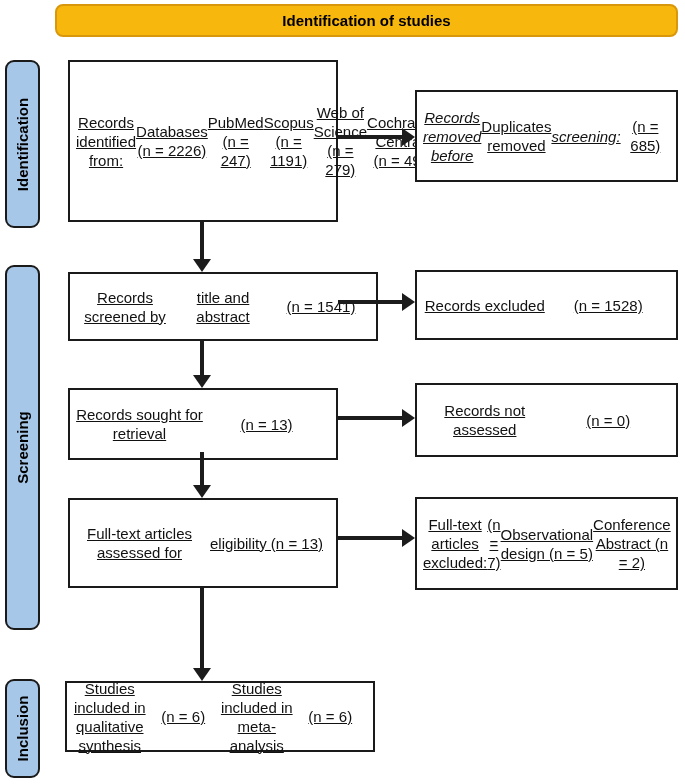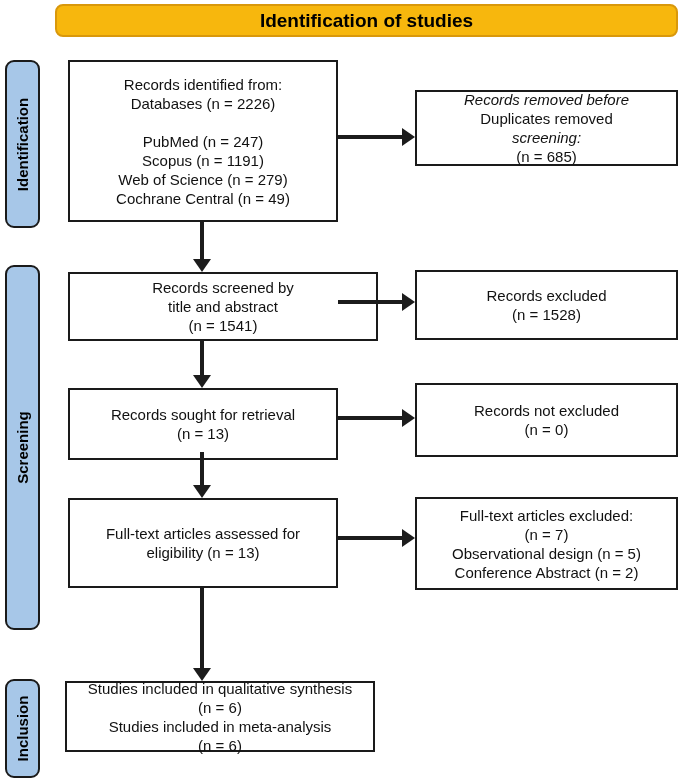--- a/index.html
+++ b/index.html
@@ -24,21 +24,21 @@
     overflow: hidden;
   }
   .banner {
     position: absolute;
     left: 55px; top: 4px;
     width: 623px; height: 33px;
     background: var(--banner-fill);
     border: 2px solid var(--banner-border);
     border-radius: 8px;
     display: flex; align-items: center; justify-content: center;
-    font-weight: bold; font-size: 19px; color: #000;
+    font-weight: bold; font-size: 15px; color: #000;
   }
   .stage {
     position: absolute;
     width: 35px;
     background: var(--stage-fill);
     border: 2px solid var(--line-dark);
     border-radius: 9px;
     display: flex; align-items: center; justify-content: center;
   }
   .stage span {
@@ -46,34 +46,35 @@
     white-space: nowrap;
     font-weight: bold; font-size: 15px; color: #000;
   }
   .stage-identification { left: 5px; top: 60px;  height: 168px; }
   .stage-screening      { left: 5px; top: 265px; height: 365px; }
   .stage-inclusion      { left: 5px; top: 679px; height: 99px;  }
   .box {
     position: absolute;
     background: #fff;
     border: 2px solid var(--line-dark);
-    display: flex; flex-direction: column;
-    align-items: center; justify-content: center;
+    display: flex; 
+    align-items: center; 
     text-align: center;
     font-size: 15px; line-height: 19px; color: #111;
     padding: 4px 6px;
+    text-decoration: underline;
   }
   .box .line { min-height: 19px; width: 100%; }
   .box .italic { font-style: italic; }
   .box-records-identified   { left: 68px;  top: 60px;  width: 270px; height: 162px; }
   .box-records-screened     { left: 68px;  top: 272px; width: 310px; height: 69px;  }
   .box-records-sought       { left: 68px;  top: 388px; width: 270px; height: 72px;  }
   .box-fulltext-assessed    { left: 68px;  top: 498px; width: 270px; height: 90px;  }
   .box-studies-included     { left: 65px;  top: 681px; width: 310px; height: 71px;  }
-  .box-records-removed      { left: 415px; top: 90px;  width: 263px; height: 76px;  }
+  .box-records-removed      { left: 415px; top: 90px;  width: 263px; height: 92px;  }
   .box-records-excluded     { left: 415px; top: 270px; width: 263px; height: 70px;  }
   .box-records-not-retrieved{ left: 415px; top: 383px; width: 263px; height: 74px;  }
   .box-fulltext-excluded    { left: 415px; top: 497px; width: 263px; height: 93px;  }
   .arrow-v {
     position: absolute;
     width: 18px; margin-left: -9px;
     display: flex; flex-direction: column; align-items: center;
   }
   .arrow-v .shaft { width: 4px; flex: 1; background: var(--arrow); }
   .arrow-v .head {
@@ -149,21 +150,21 @@
     <div class="line">Records excluded</div>
     <div class="line">(n = 1528)</div>
   </div>
 
   <div class="box box-records-sought">
     <div class="line">Records sought for retrieval</div>
     <div class="line">(n = 13)</div>
   </div>
 
   <div class="box box-records-not-retrieved">
-    <div class="line">Records not excluded</div>
+    <div class="line">Records not assessed</div>
     <div class="line">(n = 0)</div>
   </div>
 
   <div class="box box-fulltext-assessed">
     <div class="line">Full-text articles assessed for</div>
     <div class="line">eligibility (n = 13)</div>
   </div>
 
   <div class="box box-fulltext-excluded">
     <div class="line">Full-text articles excluded:</div>

